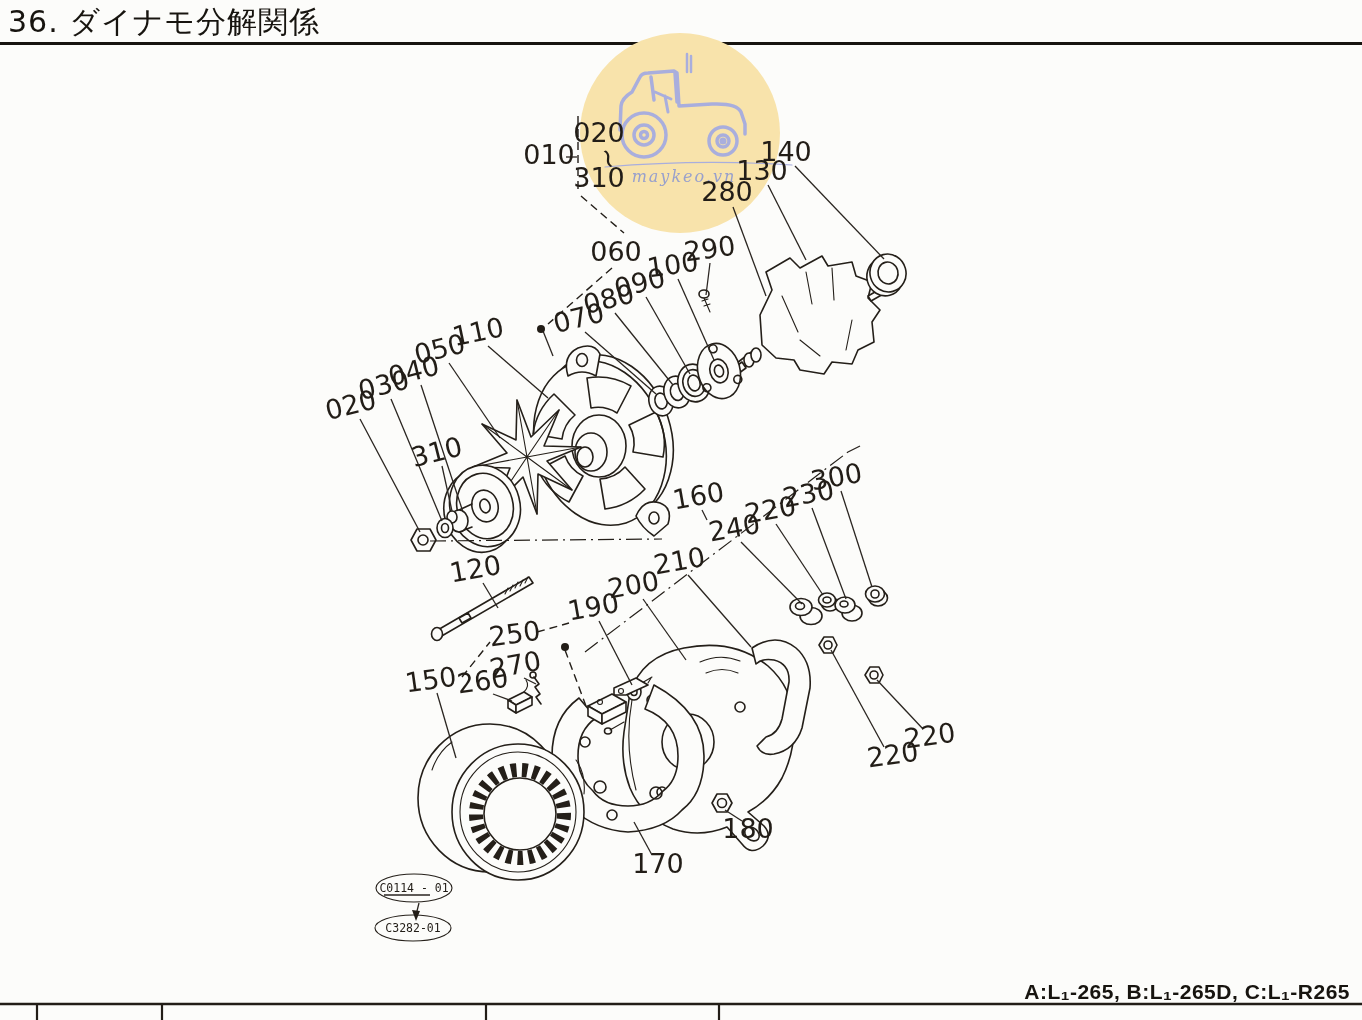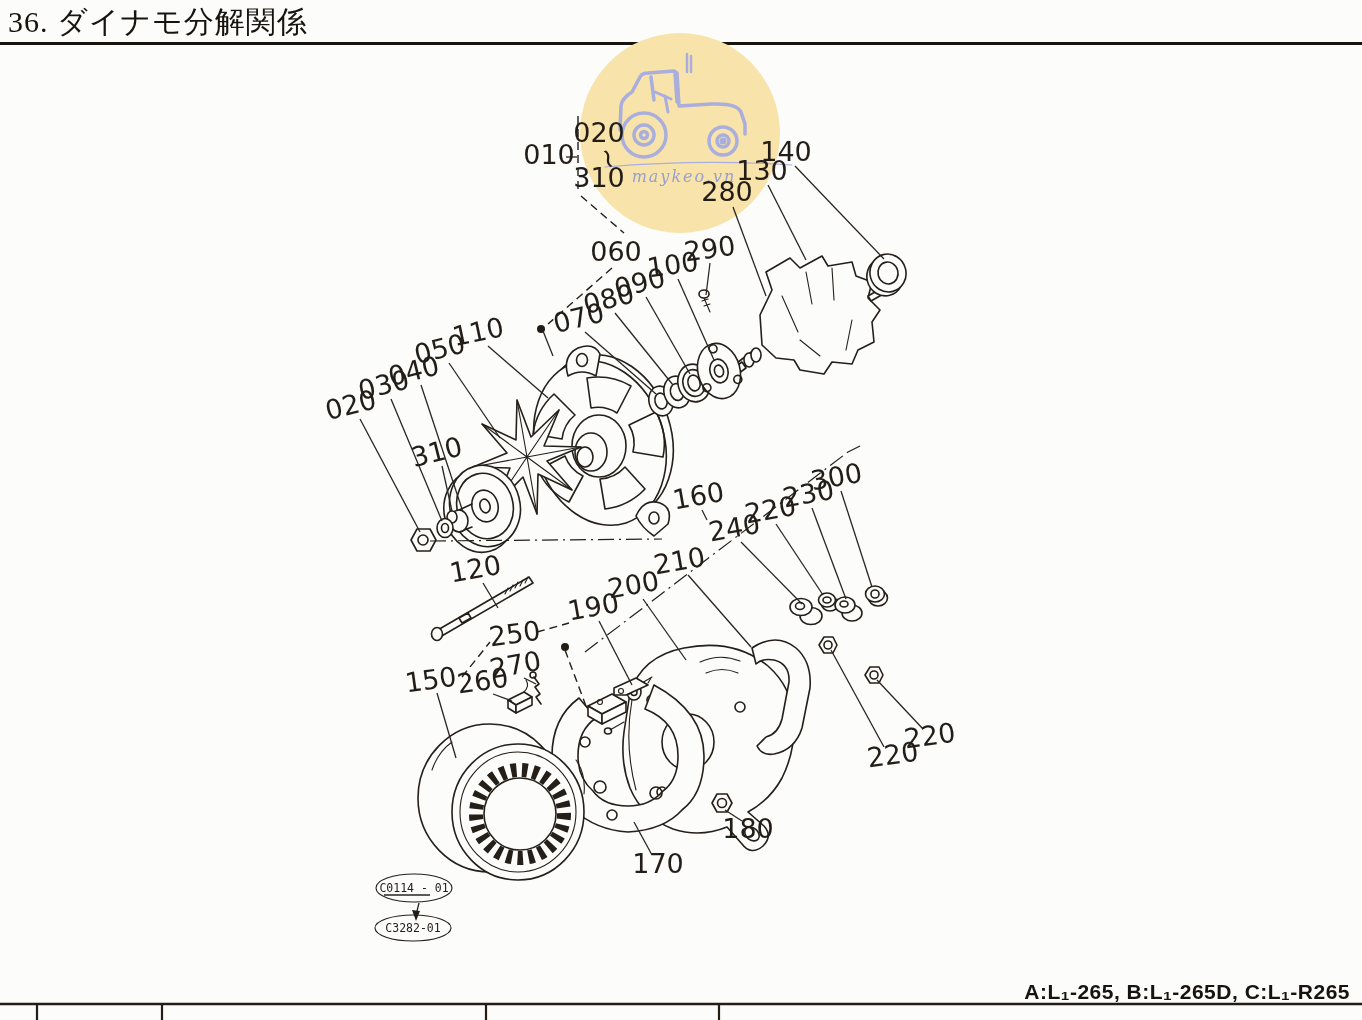--- a/index.html
+++ b/index.html
@@ -1,19 +1,19 @@
 <!DOCTYPE html>
 <html><head>
 <meta charset="utf-8">
 <style>
   html,body{margin:0;padding:0;background:#ffffff;}
   .page{position:relative;width:1362px;height:1020px;background:#fcfcfa;
         font-family:"DejaVu Sans",sans-serif;overflow:hidden;}
   .page-title{position:absolute;top:2px;left:8px;margin:0;font-size:30px;
-        font-weight:500;letter-spacing:1px;color:#17140f;z-index:3;font-family:Liberation Serif, serif;}
+        font-weight:500;letter-spacing:1px;color:#17140f;z-index:3;}
   .title-rule{position:absolute;top:42px;left:0;width:1362px;height:3px;
         background:#17140f;z-index:1;}
   svg{position:absolute;top:0;left:0;z-index:2;}
   .ln{fill:none;stroke:#241f19;stroke-width:1.6;stroke-linecap:round;stroke-linejoin:round;}
   .fw{fill:#fcfcfa;stroke:#241f19;stroke-width:1.6;stroke-linecap:round;stroke-linejoin:round;}
   .thin{stroke-width:1.1;}
   .plabel{font-family:"DejaVu Sans",sans-serif;font-size:27px;fill:#221d17;text-anchor:middle;}
   .bubbletext{font-family:"DejaVu Sans Mono",monospace;font-size:11.5px;fill:#221d17;text-anchor:middle;}
   .wmtext{font-family:"DejaVu Serif",serif;font-style:italic;font-size:16px;
         fill:#98a0cc;letter-spacing:2px;text-anchor:middle;}

